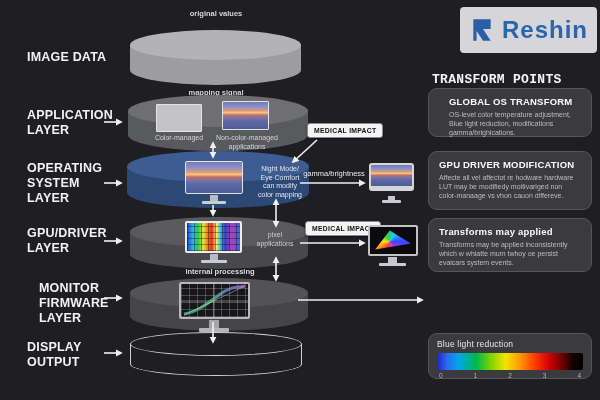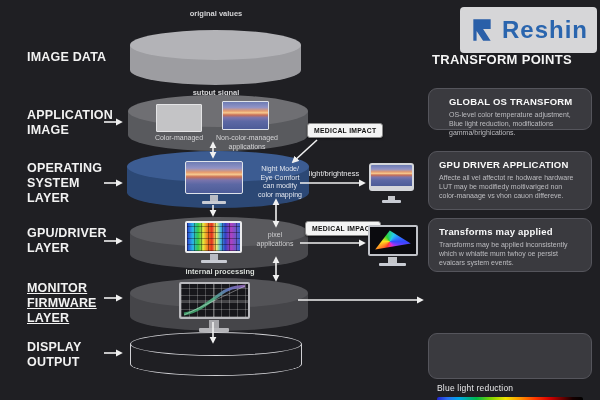--- a/index.html
+++ b/index.html
@@ -99,40 +99,40 @@
 
   svg.overlay{position:absolute;left:0;top:0;pointer-events:none;}
 </style>
 </head>
 <body>
 
 <div id="stage">
 
   <div class="abs rail-label" style="left:27px;top:50px;width:95px;">IMAGE DATA</div>
   <div class="abs rail-label" style="left:27px;top:108px;width:95px;">APPLICATION
-IMAGE</div>
+LAYER</div>
   <div class="abs rail-label" style="left:27px;top:161px;width:95px;">OPERATING
 SYSTEM
 LAYER</div>
   <div class="abs rail-label" style="left:27px;top:226px;width:95px;">GPU/DRIVER
 LAYER</div>
-  <div class="abs rail-label" style="left:27px;top:281px;width:95px;text-decoration:underline;">MONITOR
+  <div class="abs rail-label" style="left:39px;top:281px;width:95px;">MONITOR
 FIRMWARE
 LAYER</div>
   <div class="abs rail-label" style="left:27px;top:340px;width:95px;">DISPLAY
 OUTPUT</div>
 
   <div class="abs note note-lg" style="left:130px;top:10px;width:172px;">original values</div>
 
   <div class="cyl" style="left:130px;top:30px;width:171px;height:55px;--eh:30px;--top:#b3b3b7;--side:#9d9da1;">
     <div class="cyl-side"></div>
     <div class="cyl-top"></div>
   </div>
 
-  <div class="abs note note-lg" style="left:130px;top:89px;width:172px;">sutput signal</div>
+  <div class="abs note note-lg" style="left:130px;top:89px;width:172px;">mapping signal</div>
 
   <div class="cyl" style="left:128px;top:95px;width:180px;height:56px;--eh:32px;--top:#6f6f73;--side:#595a5e;">
     <div class="cyl-side"></div>
     <div class="cyl-top"></div>
   </div>
 
   <div class="screen" style="left:156px;top:104px;width:46px;height:28px;background:#c4c4c6;border:1px solid #e4e4e6;border-radius:1px;"></div>
   <div class="screen sunset" style="left:222px;top:101px;width:47px;height:29px;border:1px solid #dfe3ea;border-radius:1px;"></div>
   <div class="abs note" style="left:139px;top:134px;width:80px;">Color-managed</div>
   <div class="abs note preline" style="left:209px;top:134px;width:76px;">Non-color-managed
@@ -188,21 +188,21 @@
   <div class="stand-neck" style="left:209px;top:320px;width:10px;height:8px;background:#a6a6aa;"></div>
   <div class="stand-base" style="left:199px;top:328px;width:30px;height:4px;background:#b4b4b8;"></div>
 
   <div class="cyl outline" style="left:130px;top:332px;width:172px;height:44px;--eh:24px;">
     <div class="cyl-side"></div>
     <div class="cyl-top"></div>
   </div>
 
   <div class="badge" style="left:307px;top:123px;">MEDICAL IMPACT</div>
   <div class="badge" style="left:305px;top:221px;">MEDICAL IMPACT</div>
-  <div class="abs" style="left:299px;top:169px;width:70px;color:#e8e8ea;font-size:7.5px;text-align:center;">light/brightness</div>
+  <div class="abs" style="left:299px;top:169px;width:70px;color:#e8e8ea;font-size:7.5px;text-align:center;">gamma/brightness</div>
 
   <div class="screen sunset" style="left:369px;top:163px;width:45px;height:28px;border:2px solid #d4d6da;border-bottom-width:5px;border-radius:3px;"></div>
   <div class="stand-neck" style="left:388px;top:196px;width:7px;height:4px;background:#c4c6ca;"></div>
   <div class="stand-base" style="left:382px;top:200px;width:19px;height:3px;"></div>
 
   <div class="screen gamut-screen" style="left:368px;top:225px;width:50px;height:31px;border:2px solid #c0c2c8;border-radius:2px;">
     <div class="gamut-tri"></div>
   </div>
   <div class="stand-neck" style="left:388px;top:257px;width:9px;height:6px;background:#c4c6ca;"></div>
   <div class="stand-base" style="left:379px;top:263px;width:27px;height:3px;"></div>
@@ -233,40 +233,40 @@
     </g>
   </svg>
 
   <div class="logo-box" style="left:460px;top:7px;width:137px;height:46px;">
     <svg width="26" height="26" viewBox="0 0 24 24">
       <path d="M4 2 H20 V11 H13 L20 22 H13 L7 13 V22 H4 Z" fill="#2a5fa8"></path>
     </svg>
     <span class="logo-text">Reshin</span>
   </div>
 
-  <div class="abs panel-heading" style="left:432px;top:52px;">TRANSFORM POINTS</div>
-
-  <div class="card" style="top:88px;height:42px;padding-left:20px;">
+  <div class="abs panel-heading" style="left:432px;top:72px;font-family:Liberation Mono, monospace;">TRANSFORM POINTS</div>
+
+  <div class="card" style="top:88px;height:49px;padding-left:20px;">
     <div class="card-title">GLOBAL OS TRANSFORM</div>
     <div class="card-body">OS-level color temperature adjustment, Blue light reduction, modifications gamma/brighications.</div>
   </div>
 
   <div class="card" style="top:151px;height:59px;">
-    <div class="card-title">GPU DRIVER APPLICATION</div>
+    <div class="card-title">GPU DRIVER MODIFICATION</div>
     <div class="card-body">Affecte all vel affectot re hodware hardware LUT may be modifiedy moitivariged non color-manaage vs vhon cauon differeve.</div>
   </div>
 
   <div class="card" style="top:218px;height:54px;">
     <div class="card-title">Transforms may applied</div>
     <div class="card-body">Transforms may be applied inconsistently which w whiatte mum twhoy oe persist evaicars system events.</div>
   </div>
 
 
   <div class="card" style="top:333px;height:46px;padding:5px 8px;">
-    <div class="card-title" style="font-size:8.5px;font-weight:normal;color:#e8e8ea;margin-bottom:0;margin-top:44px;">Blue light reduction</div>
+    <div class="card-title" style="font-size:8.5px;font-weight:normal;color:#e8e8ea;margin-bottom:0;">Blue light reduction</div>
     <div class="spectrum-bar"></div>
     <div class="spectrum-ticks">
       <span>0</span>
       <span>1</span>
       <span>2</span>
       <span>3</span>
       <span>4</span>
     </div>
   </div>
 

